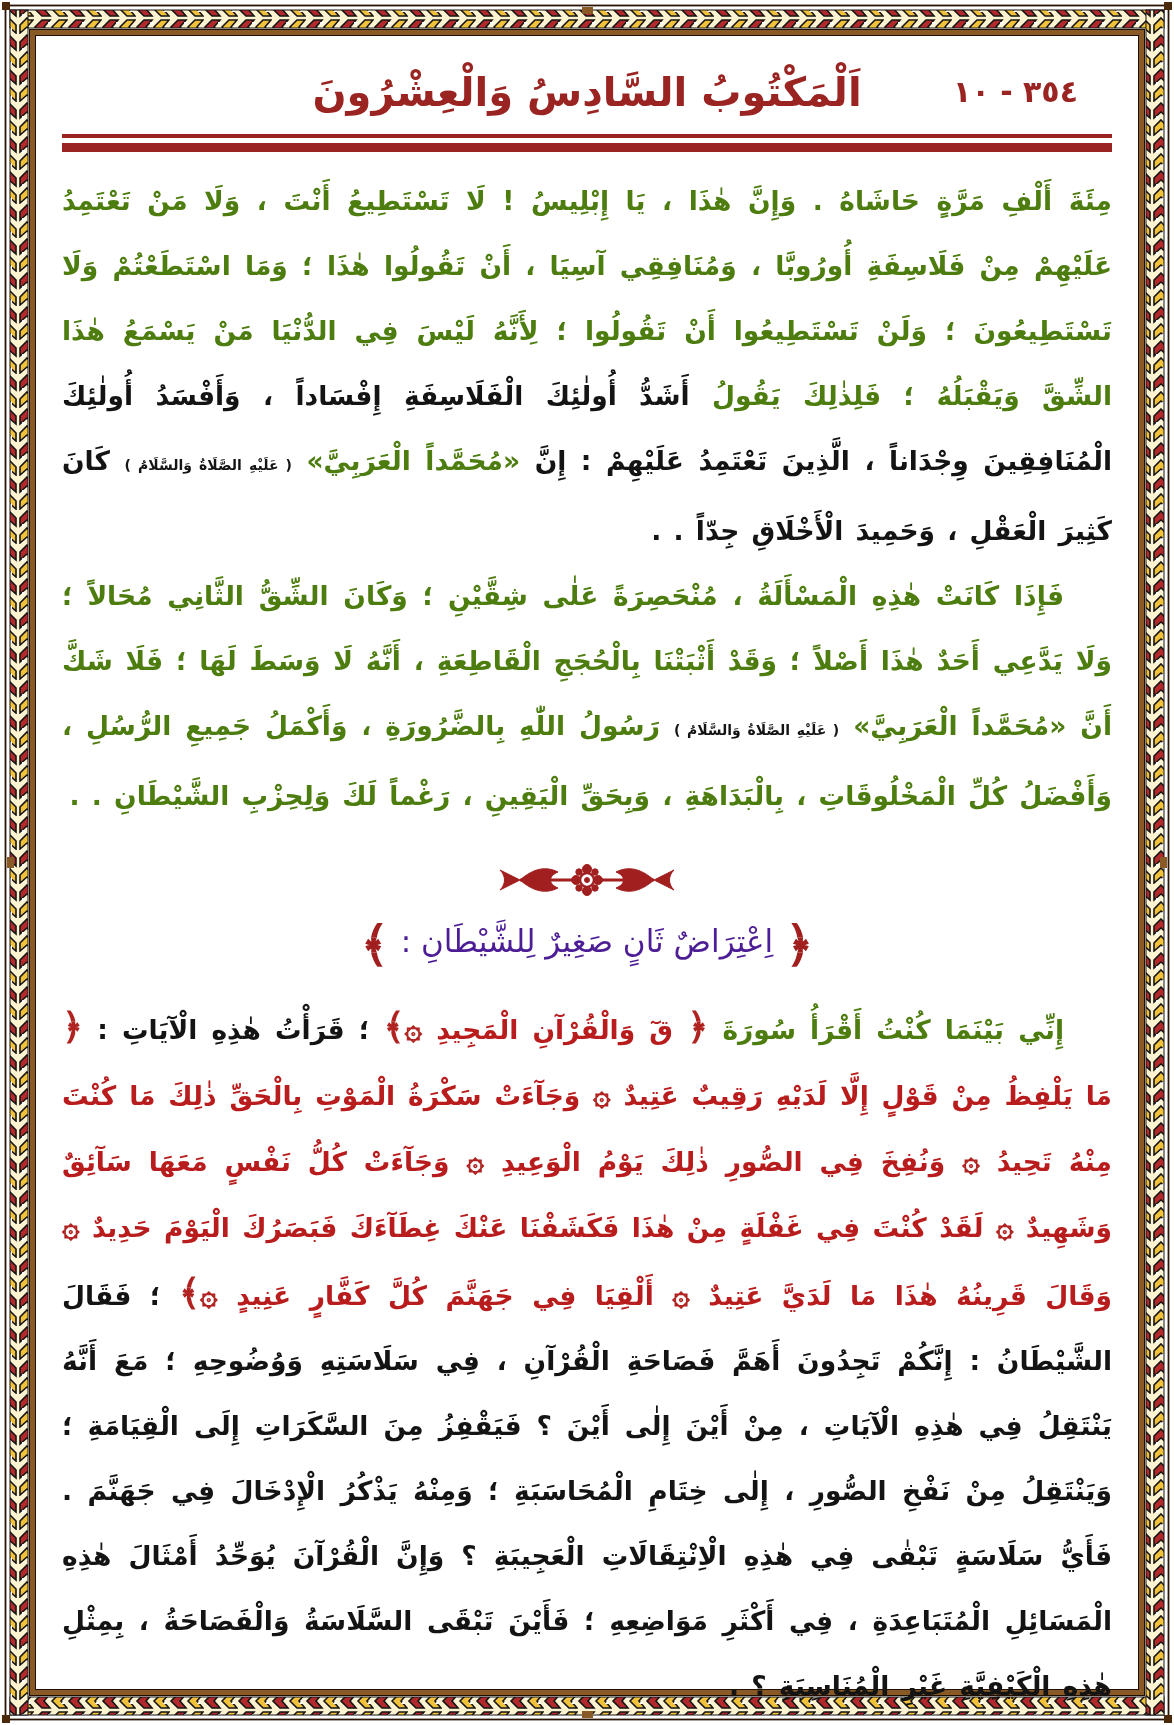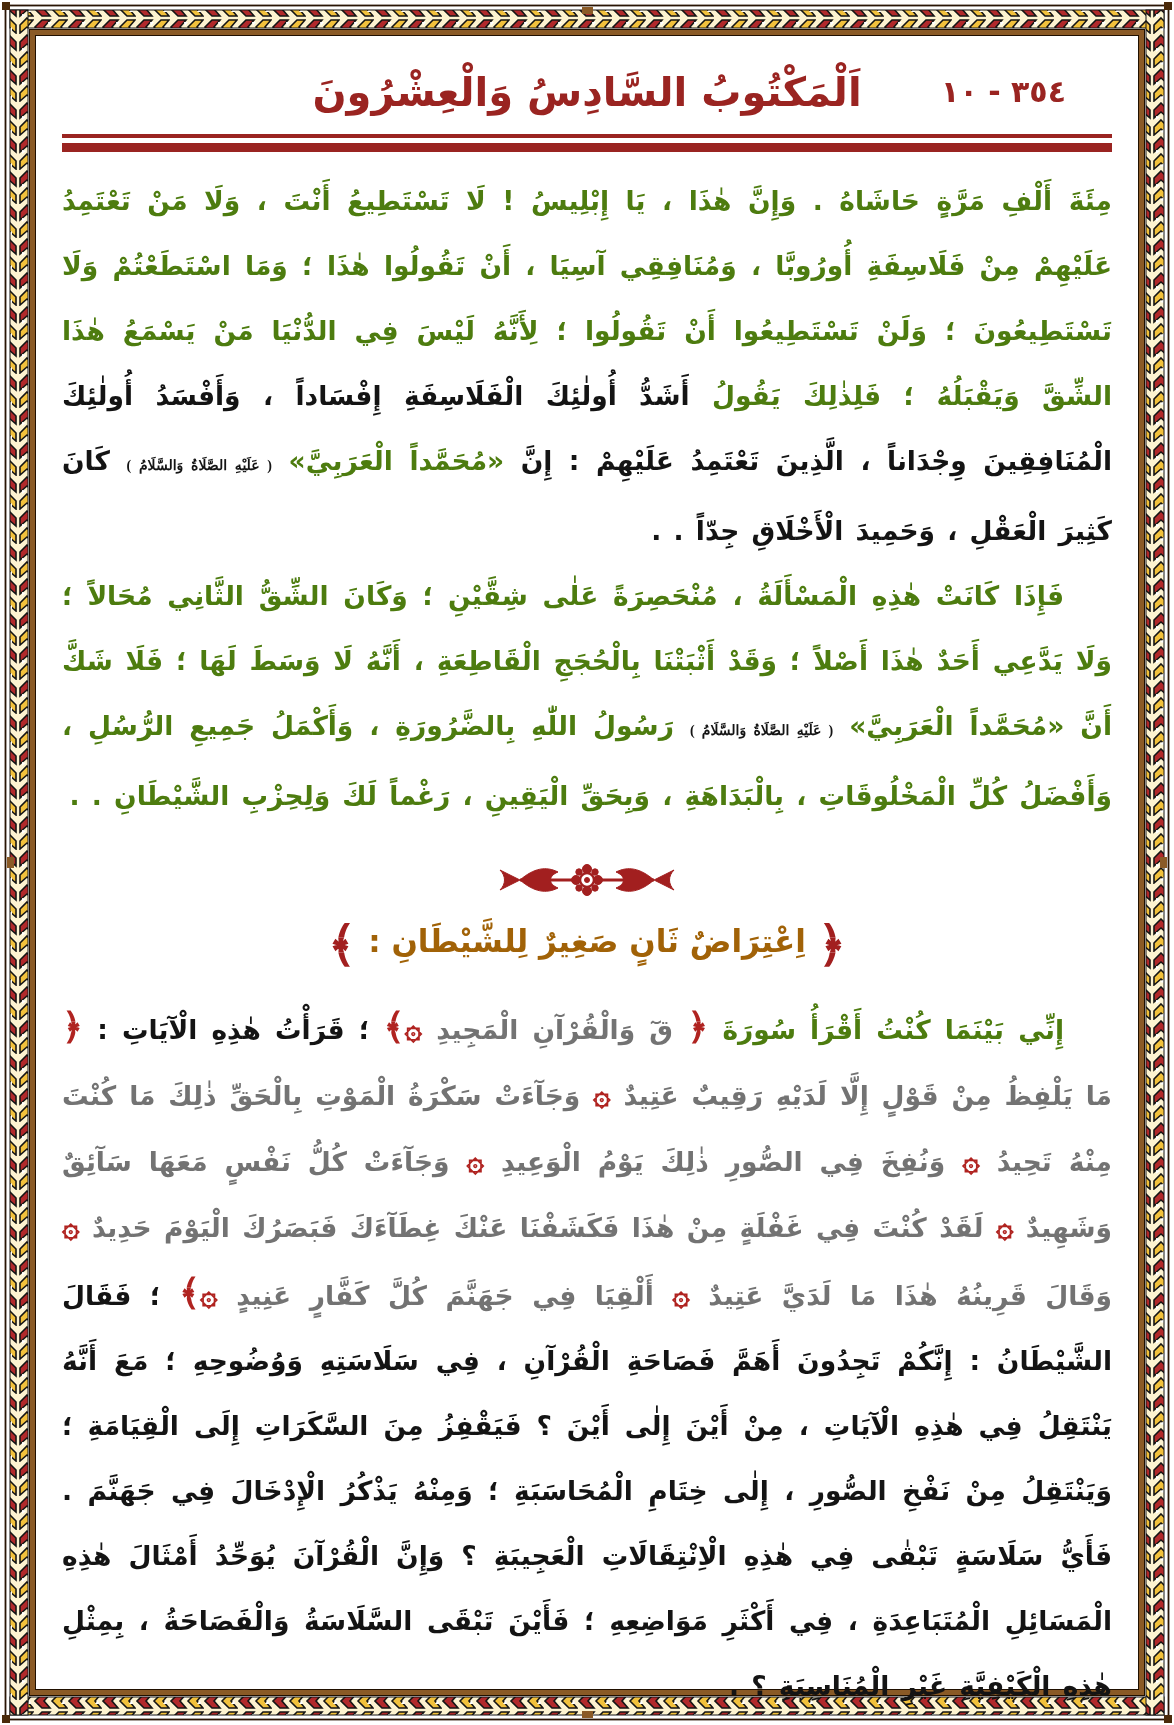--- a/index.html
+++ b/index.html
@@ -5,39 +5,39 @@
   html,body{margin:0;padding:0;background:#e8e8e8;}
   .page{
     position:relative;width:1174px;height:1725px;margin:0 auto;
     background:#ffffff;overflow:hidden;
     font-family:"DejaVu Sans",sans-serif;direction:rtl;
   }
   svg.frame{position:absolute;left:0;top:0;width:1174px;height:1725px;pointer-events:none;}
   .content{position:absolute;top:62px;right:62px;left:62px;bottom:44px;}
   .header{position:relative;height:60px;}
   .title{margin:0;text-align:center;font-size:40px;font-weight:bold;color:#9A2421;line-height:60px;}
-  .page-number{position:absolute;right:46px;top:0;font-size:30px;font-weight:bold;color:#9A2421;line-height:60px;}
+  .page-number{position:absolute;right:34px;top:0;font-size:30px;font-weight:bold;color:#9A2421;line-height:60px;}
   .double-rule{margin-top:12px;}
   .rule-thin{height:4px;background:#9A2421;}
   .rule-gap{height:5px;}
   .rule-thick{height:9px;background:#9A2421;}
   #body{margin-top:16px;}
   .para{font-size:26.5px;font-weight:bold;line-height:65px;text-align:justify;word-spacing:3px;margin:0;}
   .p-indent{text-indent:48px;}
   .p-center{text-align:center;text-indent:0;}
   .run-red{color:#4d7c0f;}
   .run-black{color:#141414;}
-  .run-quran{color:#737373;}
+  .run-quran{color:#b91c1c;}
   .run-orn{color:#B02320;font-size:30px;}
   .run-bracket{color:#B02320;font-size:36px;}
-  .run-seal{color:#141414;font-size:14px;font-weight:bold;word-spacing:0;letter-spacing:0;font-family:Liberation Serif, serif;}
+  .run-seal{color:#141414;font-size:14px;font-weight:bold;word-spacing:0;letter-spacing:0;}
   .divider{text-align:center;margin:30px 0 4px;line-height:0;}
   .heading{text-align:center;margin:14px 0 22px;white-space:nowrap;}
   .h-bracket{color:#A21F1F;font-size:48px;font-weight:bold;vertical-align:-9px;}
-  .h-text{color:#a16207;font-size:31px;font-weight:bold;padding:0 12px;}
+  .h-text{color:#4c1d95;font-size:31px;font-weight:normal;padding:0 12px;}
 </style>
 </head>
 <body>
 
 <div class="page">
 
   <svg class="frame" viewBox="0 0 1174 1725" xmlns="http://www.w3.org/2000/svg">
     <defs>
       <pattern id="chainH" width="34" height="18" patternUnits="userSpaceOnUse">
         <rect width="34" height="18" fill="#FDF3D0"></rect>

